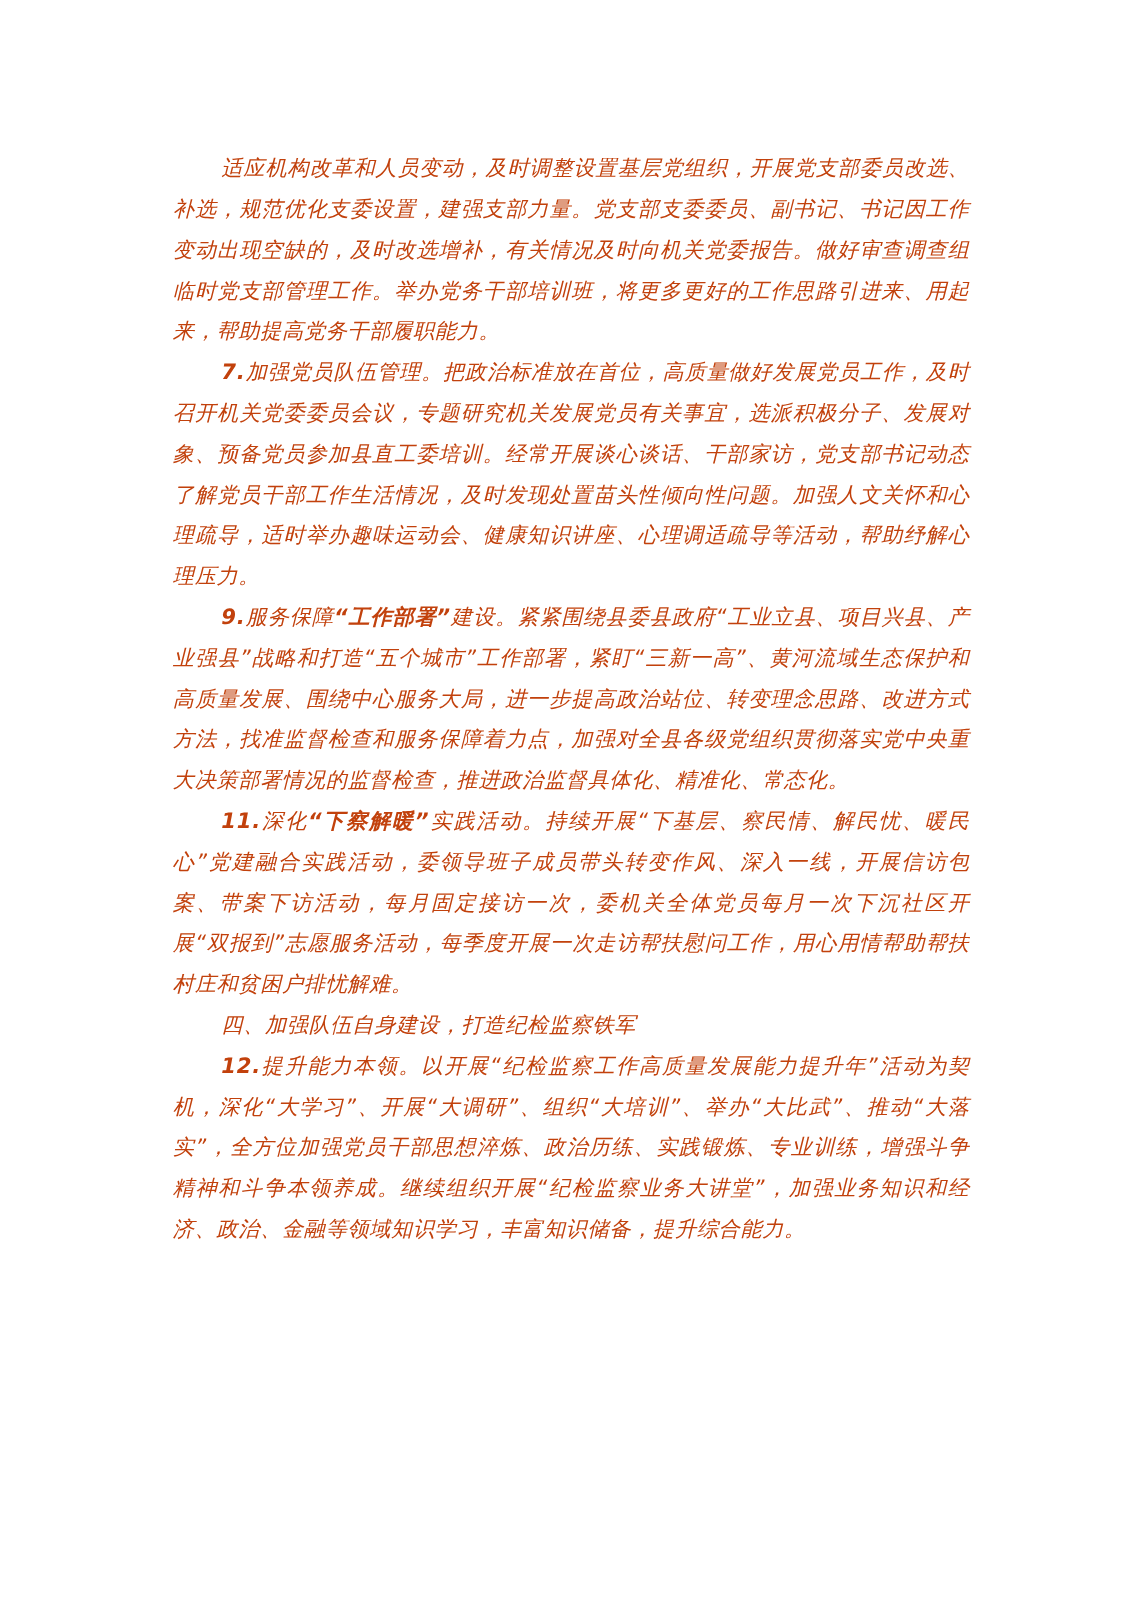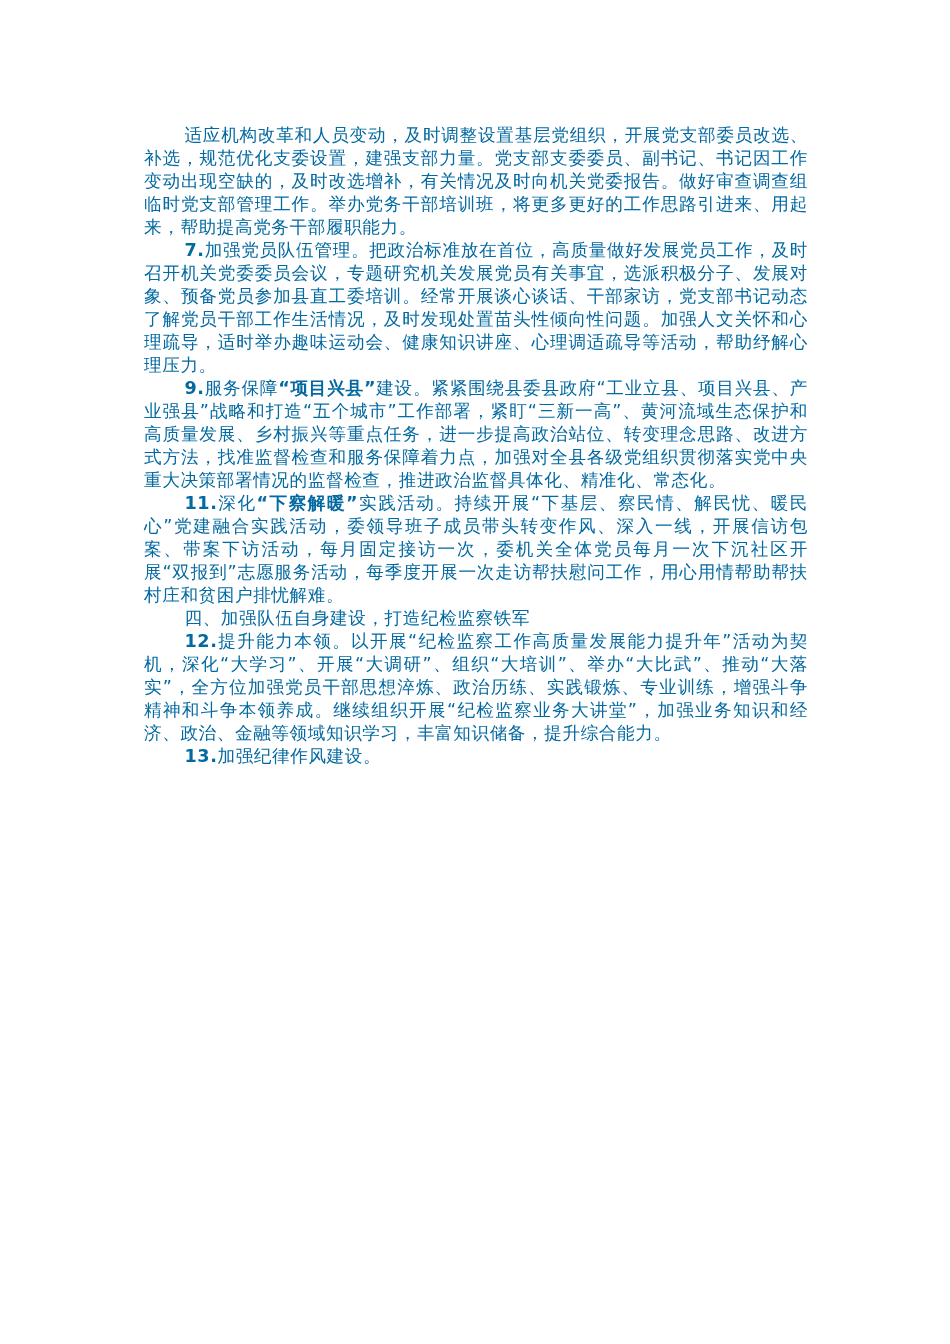--- a/index.html
+++ b/index.html
@@ -13,24 +13,25 @@
     position: relative;
     overflow: hidden;
   }
   .page {
     position: absolute;
     left: 144px;
     top: 124px;
     width: 664px;
     font-family: "DejaVu Sans", "Liberation Sans", sans-serif;
     font-size: 17.6px;
-    line-height: 23px;
-    color: #0369a1;
+    line-height: 34px;
+    color: #c2410c;
     text-align: justify;
     letter-spacing: 0.6px;
+    font-style: italic;
   }
   .para {
     margin: 0;
     text-indent: 2.3em;
     word-break: break-all;
   }
   .num {
     font-weight: bold;
   }
   .bold-quote {
@@ -46,33 +47,30 @@
     <span>适应机构改革和人员变动，及时调整设置基层党组织，开展党支部委员改选、补选，规范优化支委设置，建强支部力量。党支部支委委员、副书记、书记因工作变动出现空缺的，及时改选增补，有关情况及时向机关党委报告。做好审查调查组临时党支部管理工作。举办党务干部培训班，将更多更好的工作思路引进来、用起来，帮助提高党务干部履职能力。</span>
   </p>
 
   <p class="para">
     <span class="num">7.</span><span>加强党员队伍管理。把政治标准放在首位，高质量做好发展党员工作，及时召开机关党委委员会议，专题研究机关发展党员有关事宜，选派积极分子、发展对象、预备党员参加县直工委培训。经常开展谈心谈话、干部家访，党支部书记动态了解党员干部工作生活情况，及时发现处置苗头性倾向性问题。加强人文关怀和心理疏导，适时举办趣味运动会、健康知识讲座、心理调适疏导等活动，帮助纾解心理压力。</span>
   </p>
 
 
 
   <p class="para">
-    <span class="num">9.</span><span>服务保障</span><span class="bold-quote">“项目兴县”</span><span>建设。</span><span>紧紧围绕县委县政府“工业立县、项目兴县、产业强县”战略和打造“五个城市”工作部署，紧盯“三新一高”、黄河流域生态保护和高质量发展、乡村振兴等重点任务，进一步提高政治站位、转变理念思路、改进方式方法，找准监督检查和服务保障着力点，加强对全县各级党组织贯彻落实党中央重大决策部署情况的监督检查，推进政治监督具体化、精准化、常态化。</span>
+    <span class="num">9.</span><span>服务保障</span><span class="bold-quote">“工作部署”</span><span>建设。</span><span>紧紧围绕县委县政府“工业立县、项目兴县、产业强县”战略和打造“五个城市”工作部署，紧盯“三新一高”、黄河流域生态保护和高质量发展、围绕中心服务大局，进一步提高政治站位、转变理念思路、改进方式方法，找准监督检查和服务保障着力点，加强对全县各级党组织贯彻落实党中央重大决策部署情况的监督检查，推进政治监督具体化、精准化、常态化。</span>
   </p>
 
 
   <p class="para">
     <span class="num">11.</span><span>深化</span><span class="bold-quote">“下察解暖”</span><span>实践活动。</span><span>持续开展“下基层、察民情、解民忧、暖民心”党建融合实践活动，委领导班子成员带头转变作风、深入一线，开展信访包案、带案下访活动，每月固定接访一次，委机关全体党员每月一次下沉社区开展“双报到”志愿服务活动，每季度开展一次走访帮扶慰问工作，用心用情帮助帮扶村庄和贫困户排忧解难。</span>
   </p>
 
   <p class="para">
     <span>四、加强队伍自身建设，打造纪检监察铁军</span>
   </p>
 
   <p class="para">
     <span class="num">12.</span><span>提升能力本领。以开展“纪检监察工作高质量发展能力提升年”活动为契机，深化“大学习”、开展“大调研”、组织“大培训”、举办“大比武”、推动“大落实”，全方位加强党员干部思想淬炼、政治历练、实践锻炼、专业训练，增强斗争精神和斗争本领养成。继续组织开展“纪检监察业务大讲堂”，加强业务知识和经济、政治、金融等领域知识学习，丰富知识储备，提升综合能力。</span>
   </p>
 
-  <p class="para">
-    <span class="num">13.</span><span>加强纪律作风建设。</span>
-  </p>
 
 </div>
 
 </body></html>

